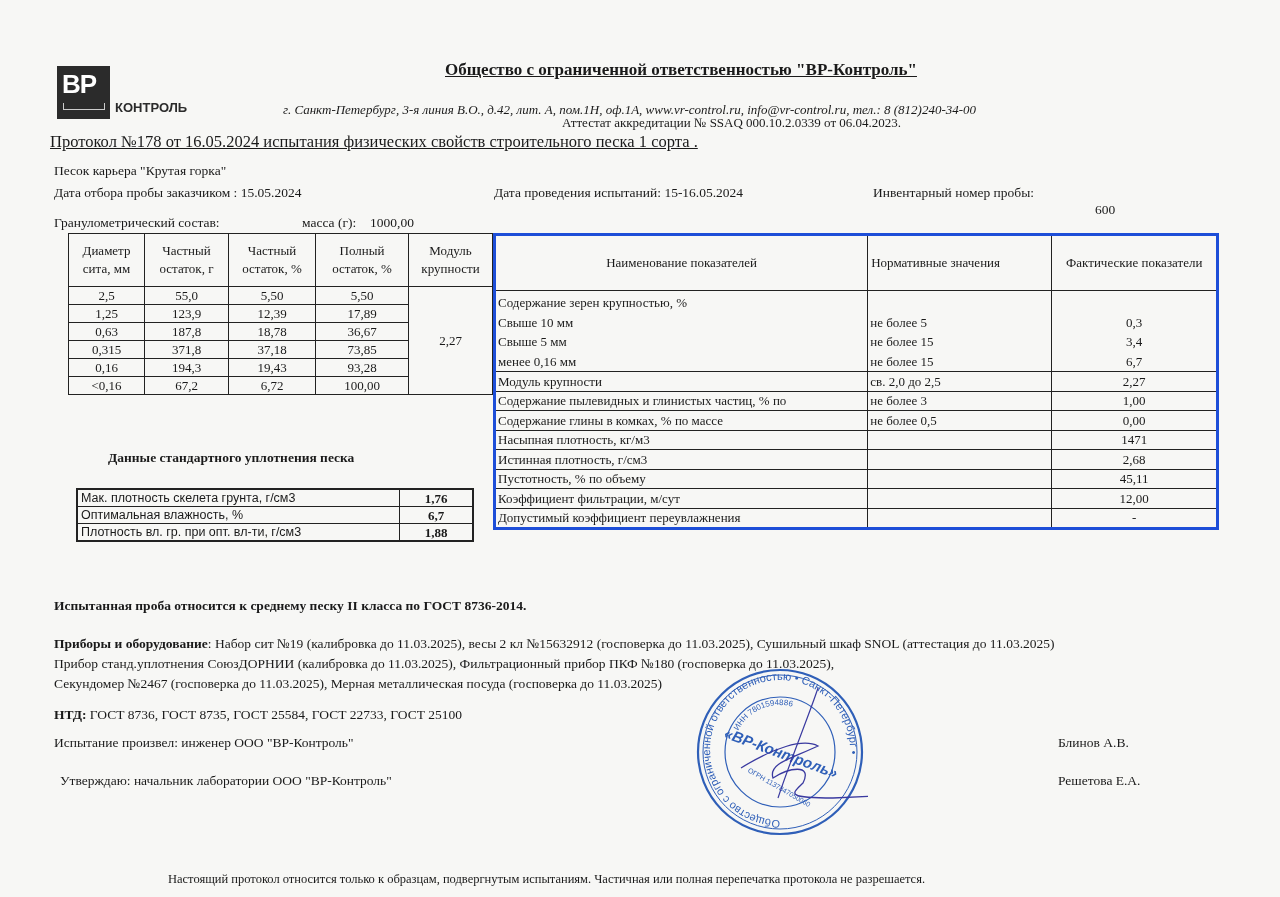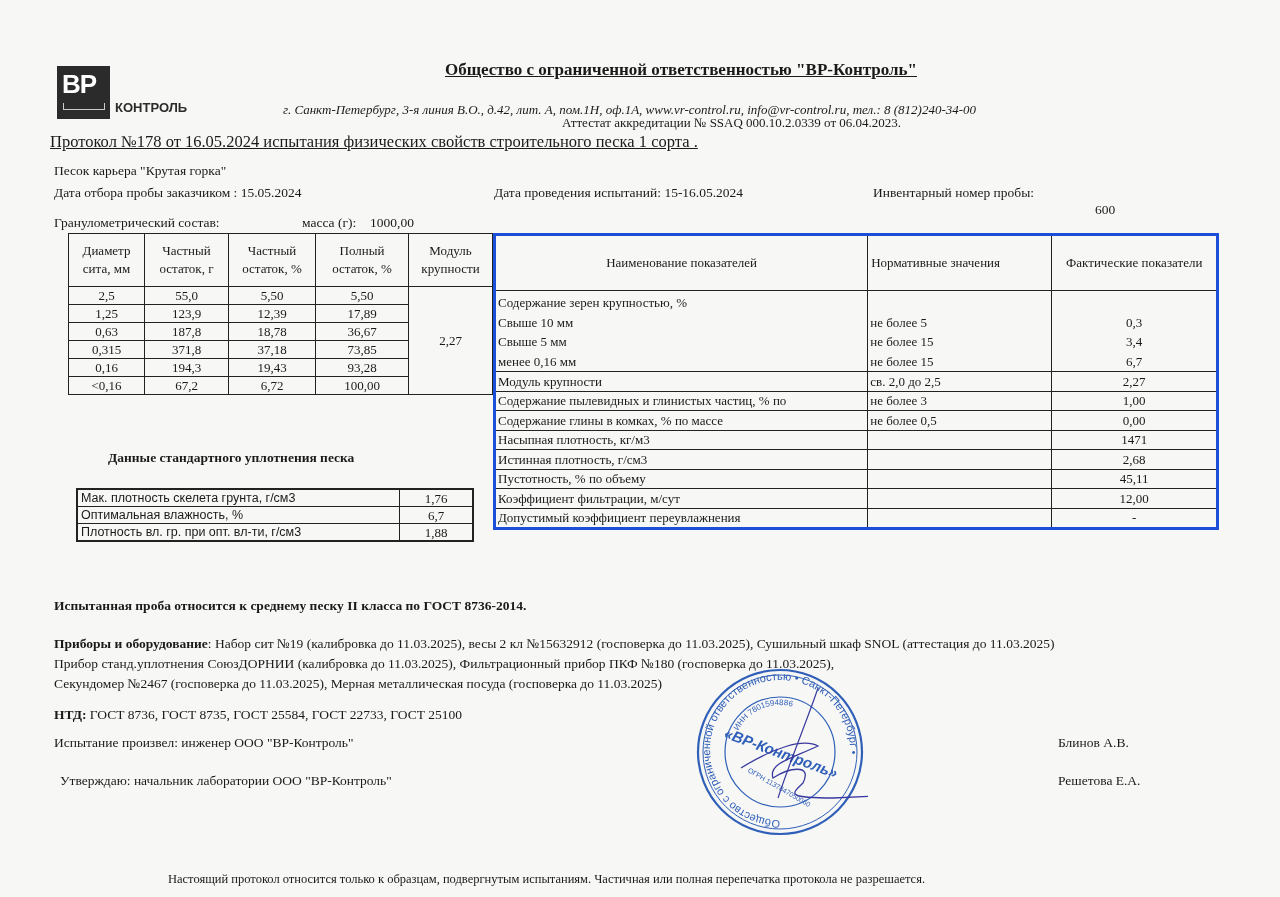--- a/index.html
+++ b/index.html
@@ -23,21 +23,21 @@
   .gran .c1 { width:69px; } .gran .c2 { width:77px; } .gran .c3 { width:80px; } .gran .c4 { width:86px; } .gran .c5 { width:77px; }
   .props { left:493px; top:233px; border:3px solid #1d4ed8; width:726px; }
   .props th { height:54px; text-align:center; }
   .props td { height:18.5px; line-height:17px; padding:0 2px; }
   .props .n { width:373px; } .props .s { width:180px; text-align:left; } .props .f { width:160px; text-align:center; }
   .props td.multi { line-height:19.5px; vertical-align:top; padding-top:2px; }
   .props td.center-multi { vertical-align:bottom; line-height:19.5px; padding-bottom:0; }
   .comp-title { left:108px; top:450px; font-weight:bold; font-size:13.5px; }
   .comp { left:52px; top:488px; border:2px solid #222; font-family:"Liberation Sans", sans-serif; font-size:12.5px;margin-left:24px; }
   .comp td { height:16px; line-height:15px; }
-  .comp .l { width:315px; } .comp .v { width:66px; text-align:center; font-family:"Liberation Serif", serif; font-size:13px; }
+  .comp .l { width:315px; } .comp .v { width:66px; text-align:center; font-family:"Liberation Serif", serif; font-size:13px;font-weight:bold; }
   .b { font-weight:bold; }
   .stamp { left:693px; top:668px; width:175px; height:168px; }
   .sig { left:1058px; }
 </style>
 </head>
 <body>
 
 <div class="abs logo-box">
   <span class="logo-bp">BP</span>
   <div class="logo-ruler"></div>

